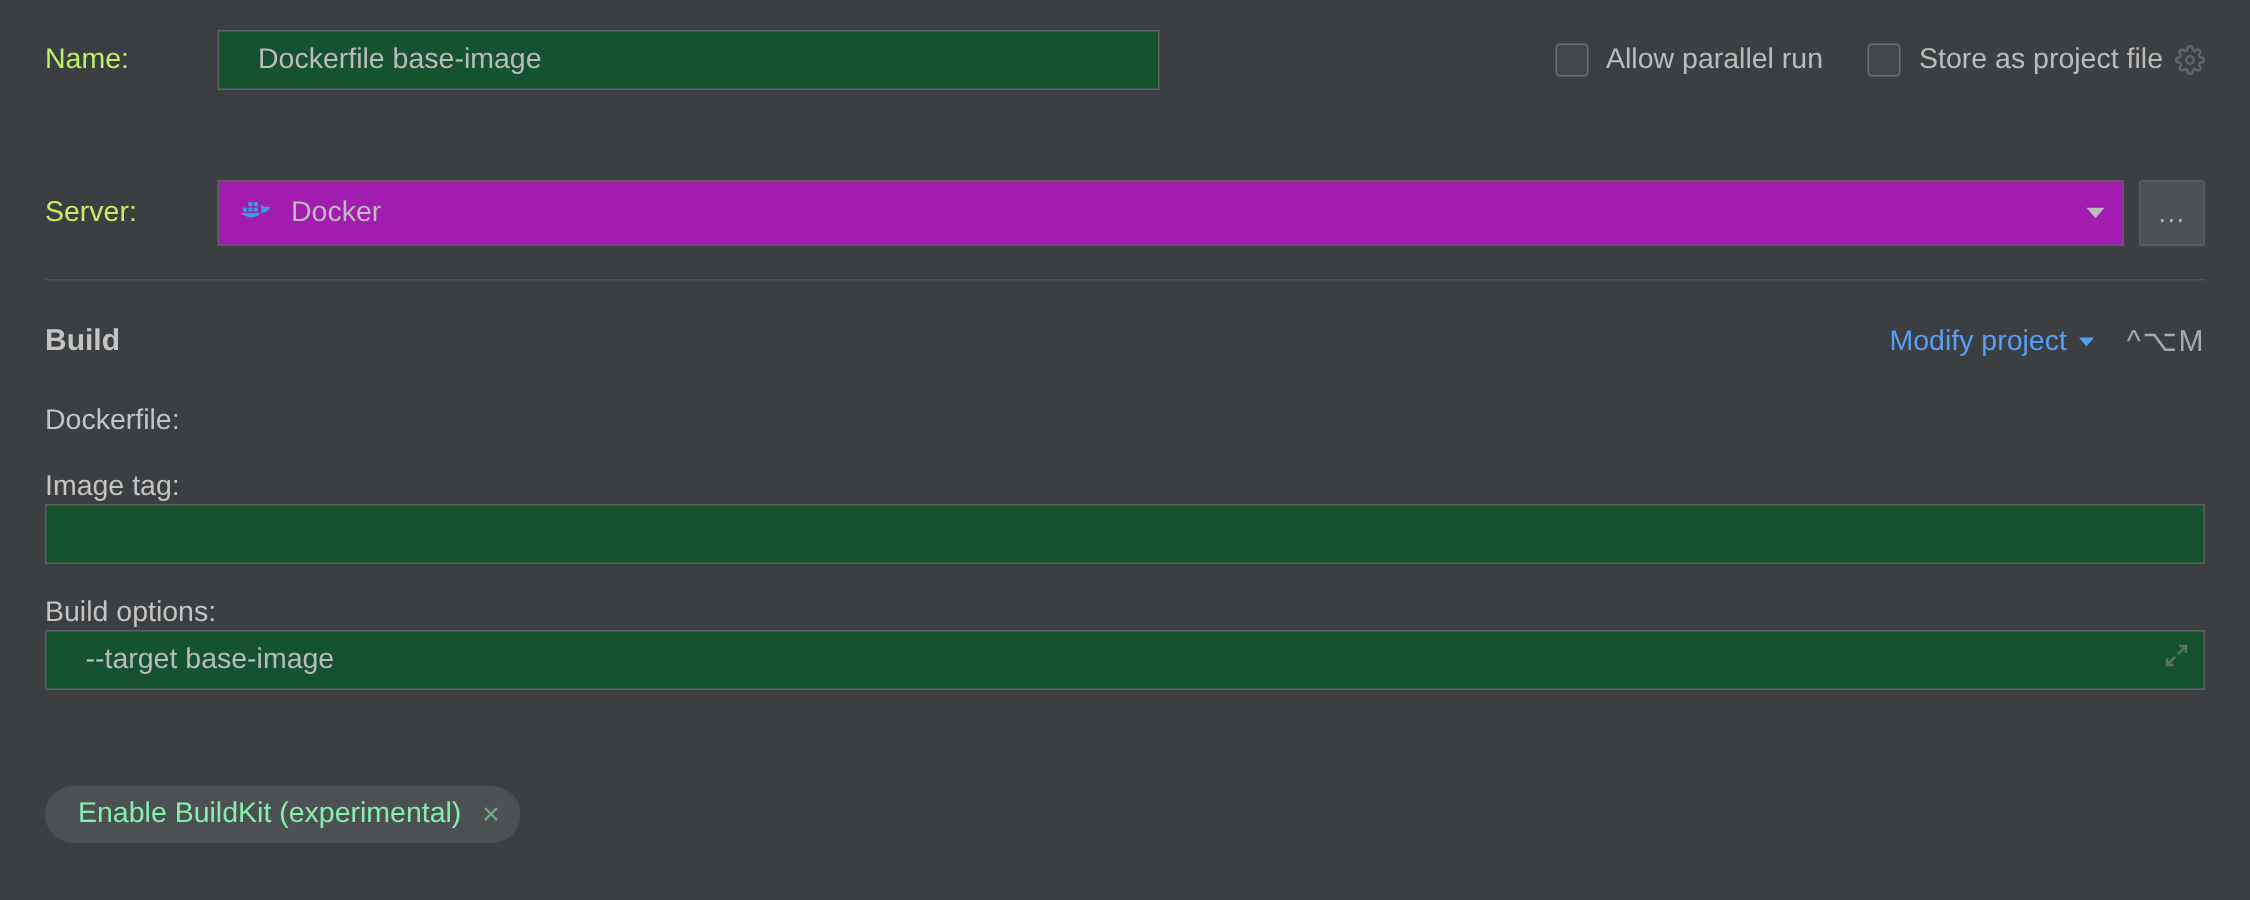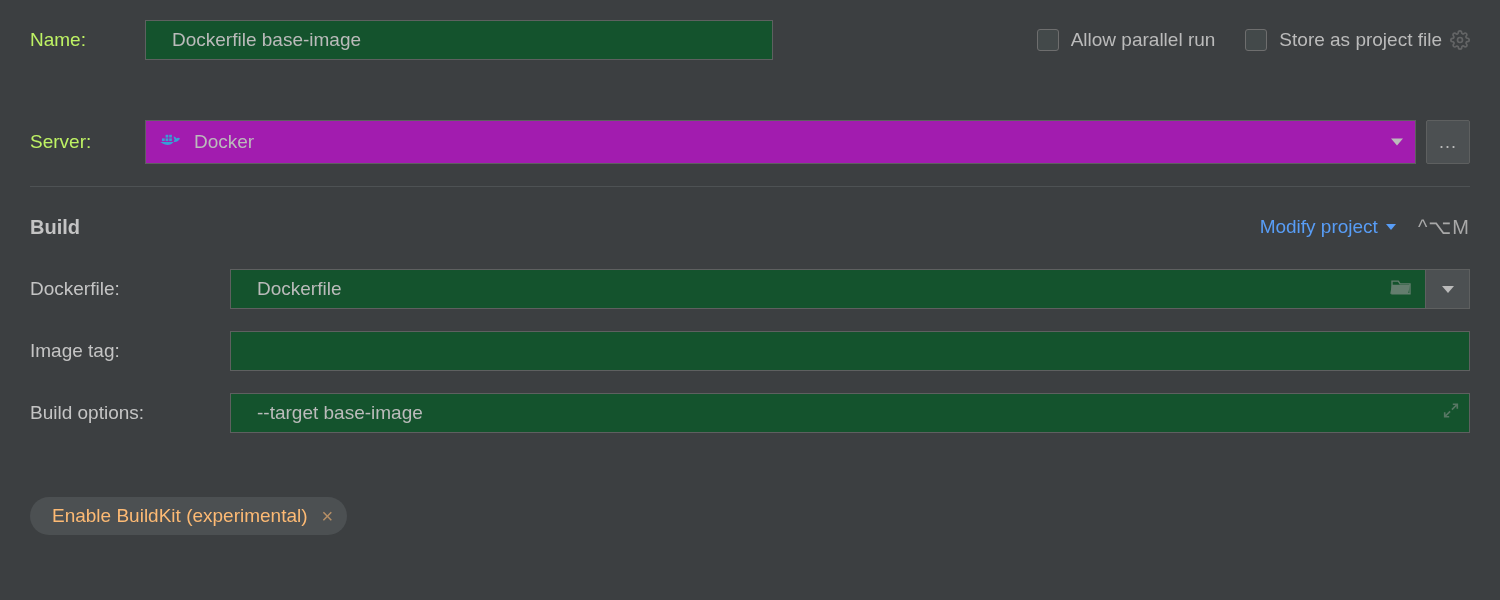--- a/index.html
+++ b/index.html
@@ -61,21 +61,21 @@
   }
   .divider { border-top: 1px solid #4e5254; margin: 0 0 28px 0; }
   .section-header { display: flex; align-items: center; margin-bottom: 30px; }
   .section-title { font-weight: 700; color: #c4c4c4; font-size: 20px; }
   .modify-link { color: #589df6; cursor: pointer; display: inline-flex; align-items: center; font-size: 19px; }
   .modify-chev {
     width: 0; height: 0; border-left: 5px solid transparent; border-right: 5px solid transparent;
     border-top: 6px solid #589df6; margin-left: 8px;
   }
   .shortcut { color: #a8a8a8; font-size: 20px; margin-left: 22px; letter-spacing: 1px; }
-  .form-row { display: flex; align-items: center; margin-bottom: 22px; }
+  .form-row { display: flex; margin-bottom: 22px; flex-direction: column; }
   .field-wrap { flex: 1; display: flex; }
   .field-input {
     flex: 1; background: #45494a; border: 1px solid #5e6060;
     color: #bbbbbb; font-size: 19px; padding: 6px 12px; height: 42px;
     outline: none;
   }
   .field-with-icons { position: relative; flex: 1; display: flex; }
   .folder-icon {
     position: absolute; right: 14px; top: 50%; transform: translateY(-50%);
     opacity: .6;
@@ -89,21 +89,21 @@
     border-top: 7px solid #bbbbbb;
   }
   .expand-icon {
     position: absolute; right: 10px; top: 50%; transform: translateY(-50%);
     opacity: .5; cursor: pointer;
   }
   .tag-chip {
     display: inline-flex; align-items: center;
     background: #4c5052; border-radius: 22px;
     padding: 8px 14px 8px 22px; margin-top: 42px;
-    color: #fdba74; font-size: 19px;
+    color: #86efac; font-size: 19px;
   }
   .chip-close {
     margin-left: 14px; opacity: .6; cursor: pointer;
     font-size: 20px; line-height: 1;
   }
 </style>
 </head>
 <body>
 
 
@@ -162,34 +162,20 @@
   <span class="modify-link">
     <span>Modify project</span>
     <span class="modify-chev"></span>
   </span>
   <span class="shortcut">^⌥M</span>
 </div>
 
 
 <div class="form-row">
   <div class="label">Dockerfile:</div>
-  <div class="field-wrap">
-    <div class="field-with-icons">
-      <input type="text" class="field-input" style="padding-right: 44px;" value="Dockerfile">
-      <span class="folder-icon">
-        <svg width="22" height="18" viewBox="0 0 24 20" fill="#9a9a9a">
-          <path d="M2 4 h7 l2 3 h11 v11 h-20 z" fill="none" stroke="#9a9a9a" stroke-width="1.5"></path>
-          <path d="M2 8 h20 l-2 10 h-20 z" fill="#9a9a9a"></path>
-        </svg>
-      </span>
-    </div>
-    <div class="dropdown-part">
-      <span class="dd-chev"></span>
-    </div>
-  </div>
 </div>
 
 
 <div class="form-row">
   <div class="label">Image tag:</div>
   <div class="field-wrap">
     <input type="text" class="field-input" value="" style="">
   </div>
 </div>
 

